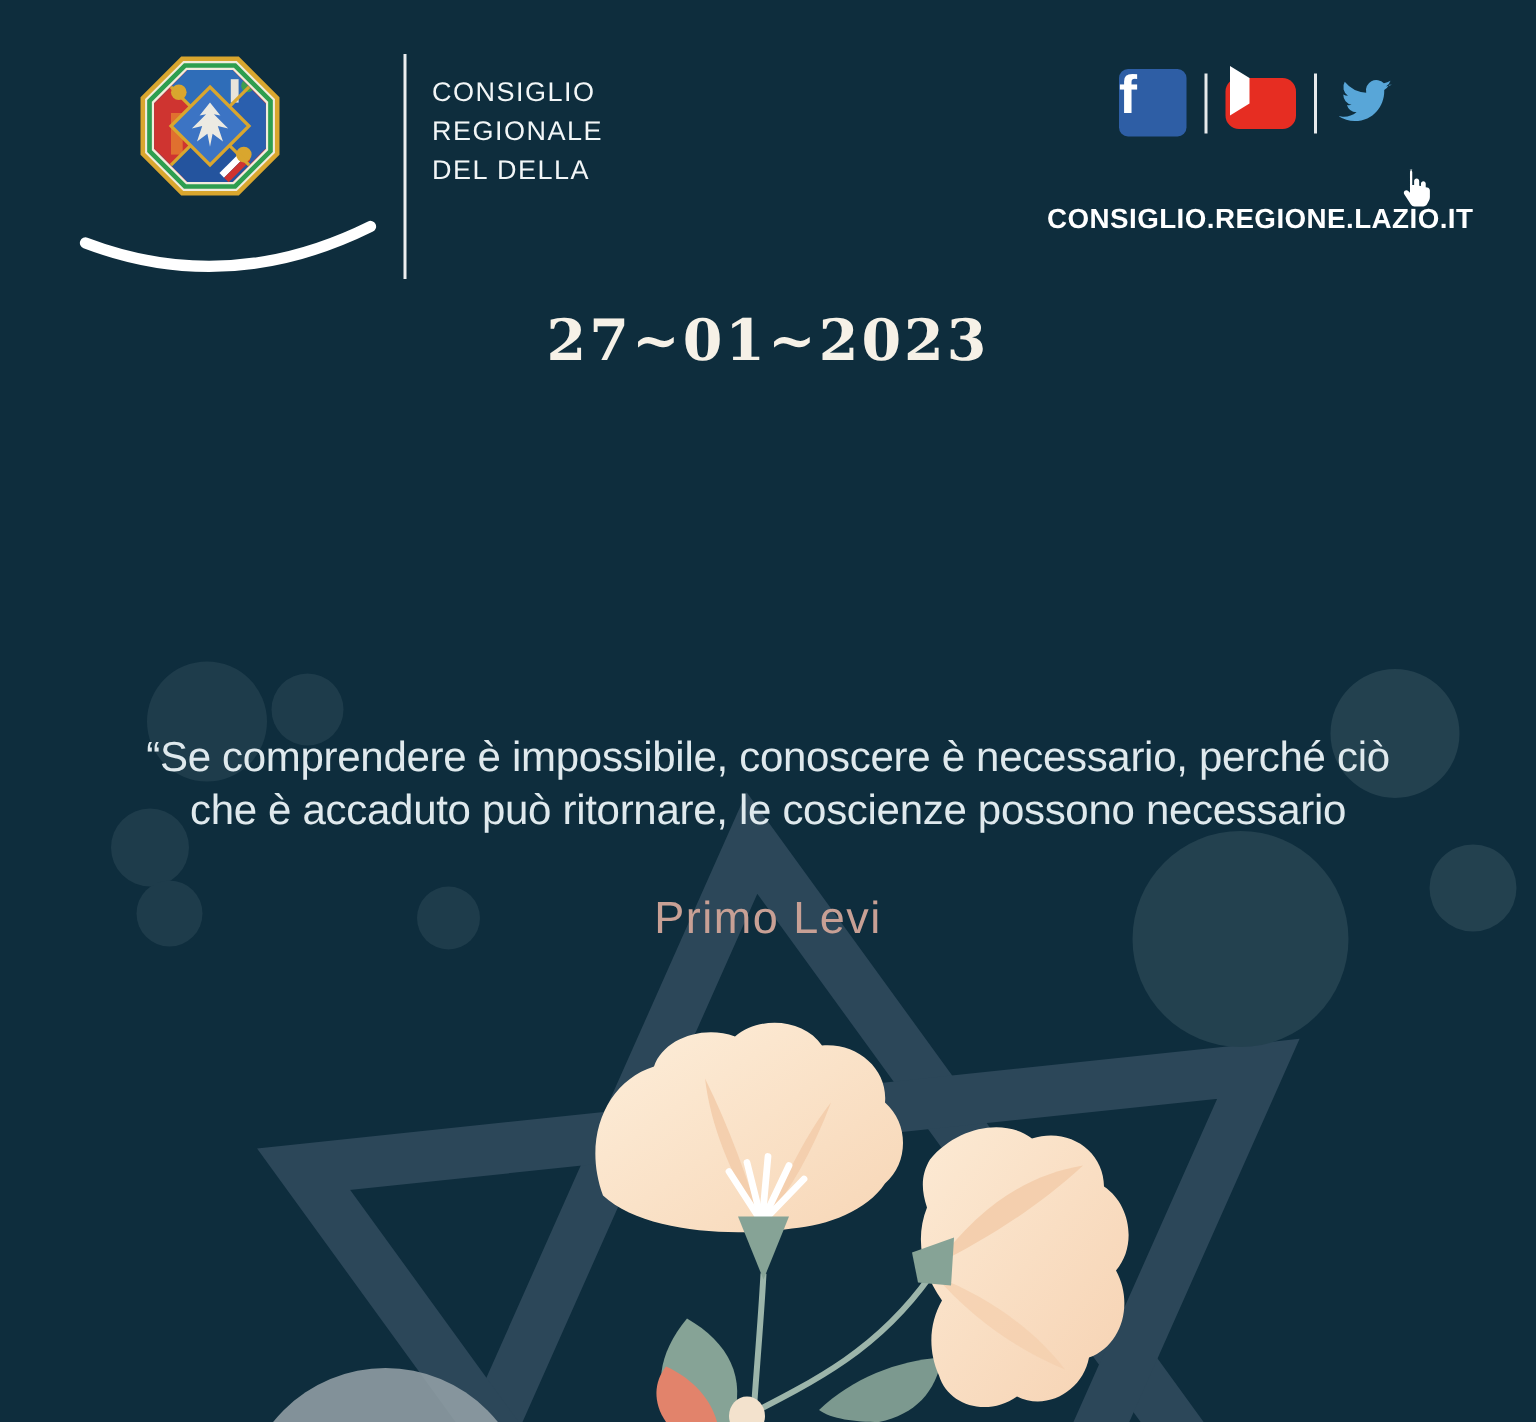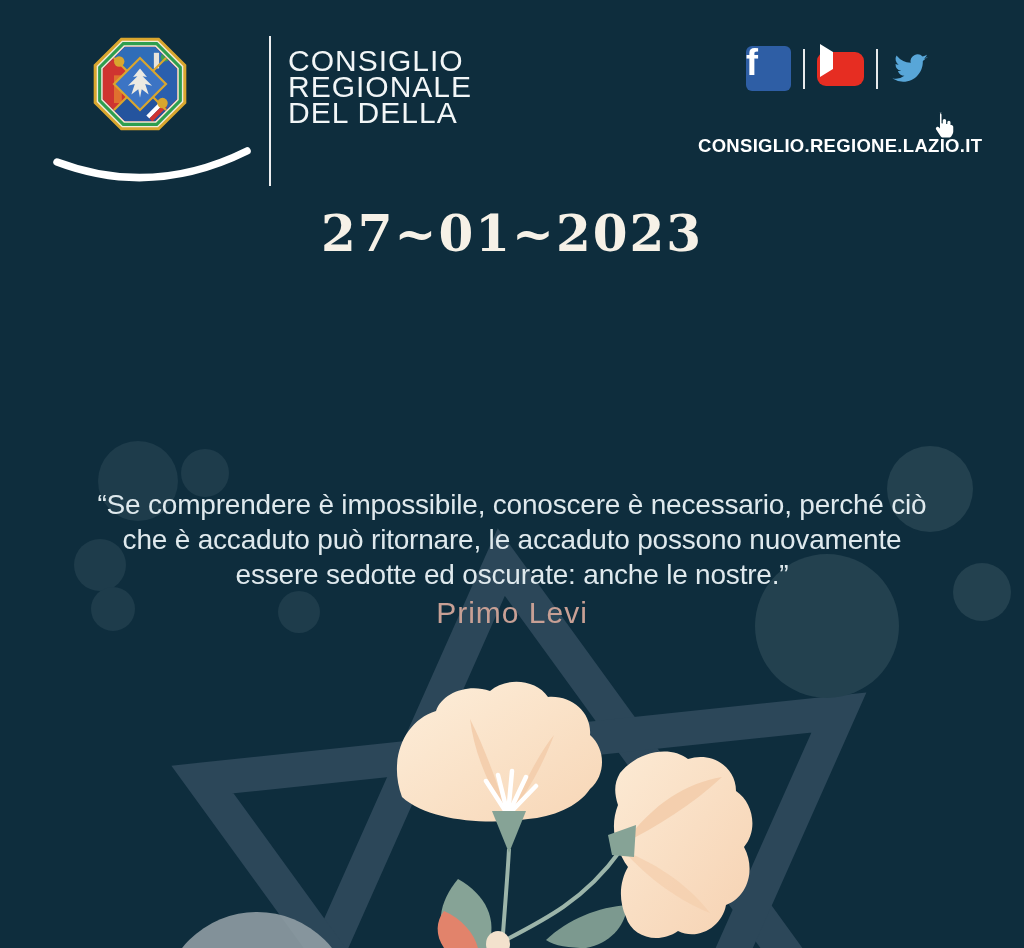--- a/index.html
+++ b/index.html
@@ -28,41 +28,41 @@
   .c8{left:755px;top:554px;width:144px;height:144px;}
   .gray-circle{position:absolute;left:161px;top:912px;width:192px;height:192px;border-radius:50%;
     background:var(--circle-gray);opacity:.85;z-index:3;}
   .flowers{position:absolute;left:380px;top:655px;z-index:4;}
 
   
   .logo{position:absolute;left:88px;top:26px;z-index:5;}
   .swoosh{position:absolute;left:52px;top:146px;z-index:5;}
   .vdiv{position:absolute;left:269px;top:36px;width:2px;height:150px;background:rgba(255,255,255,.92);z-index:5;}
   .org{position:absolute;left:288px;top:48px;z-index:5;color:var(--text-white);
-    font-size:30px;line-height:26px;letter-spacing:1px;font-weight:400;}
+    font-size:18px;line-height:26px;letter-spacing:1px;font-weight:400;}
   .org span{display:block;}
   .social{position:absolute;left:746px;top:46px;height:45px;display:flex;align-items:center;gap:12px;z-index:5;}
   .social a{display:block;text-decoration:none;cursor:pointer;}
   .sep{width:2px;height:40px;background:rgba(255,255,255,.9);}
   .fb{width:45px;height:45px;border-radius:6px;background:var(--facebook-blue);
     display:flex;justify-content:center;align-items:flex-end;overflow:hidden;}
   .fb-f{color:#fff;font-weight:700;font-size:36px;line-height:34px;font-family:"Liberation Sans",sans-serif;
     transform:translateX(3px);}
   .yt{width:47px;height:34px;border-radius:9px;background:var(--youtube-red);
     display:flex;justify-content:center;align-items:center;}
   .yt-play{width:0;height:0;border-left:13px solid #fff;border-top:8px solid transparent;border-bottom:8px solid transparent;margin-left:3px;}
   .tw{display:flex;align-items:center;}
   .site{position:absolute;left:698px;top:98px;z-index:5;color:#fff;font-size:18.5px;font-weight:700;
     letter-spacing:.3px;text-decoration:none;cursor:pointer;white-space:nowrap;margin-top:37px;}
   .cursor{position:absolute;left:928px;top:110px;z-index:6;}
 
   
   .content{position:absolute;left:0;top:0;width:100%;z-index:5;text-align:center;}
   .date{position:absolute;top:204px;width:100%;font-family:"DejaVu Serif",serif;font-weight:700;
-    font-size:50px;letter-spacing:2px;color:var(--date-white);}
+    font-size:38px;letter-spacing:2px;color:var(--date-white);}
   .title{position:absolute;top:270px;width:100%;font-family:"DejaVu Serif",serif;font-weight:700;
     font-size:99px;line-height:88px;letter-spacing:5px;color:var(--title-cream);white-space:nowrap;}
   .title span{display:block;}
   .quote{position:absolute;top:487px;width:100%;font-family:"Liberation Sans",sans-serif;
     font-size:28px;line-height:35px;color:var(--quote-white);font-weight:400;letter-spacing:-.2px;}
   .quote span{display:block;}
   .author{position:absolute;top:596px;width:100%;font-family:Liberation Sans, sans-serif;
     font-size:30px;color:var(--author-rose);letter-spacing:1px;}
 </style>
 </head>
@@ -196,19 +196,18 @@
   <svg class="cursor" width="30" height="30" viewBox="0 0 24 24">
     <path d="M9.2 2.2c.9 0 1.6.7 1.6 1.6v6.8l1 .12V8.5c0-.75.6-1.35 1.35-1.35.74 0 1.35.6 1.35 1.35v2.6l.95.12V9.9c0-.7.57-1.27 1.27-1.27s1.27.57 1.27 1.27v2l.76.1c.83.1 1.45.8 1.45 1.63v3.6c0 .66-.17 1.3-.5 1.87l-1.02 1.8c-.4.72-1.17 1.17-2 1.17h-4.67c-.77 0-1.5-.39-1.92-1.04l-3.55-5.43c-.4-.6-.28-1.4.27-1.87.54-.47 1.35-.43 1.84.1l.94.98V3.8c0-.9.7-1.6 1.6-1.6z" fill="#ffffff"></path>
   </svg>
 
   <div class="content">
     <div class="date">27~01~2023</div>
     <h1 class="title">
     </h1>
     <blockquote class="quote">
       <span>“Se comprendere è impossibile, conoscere è necessario, perché ciò</span>
-      <span>che è accaduto può ritornare, le accaduto possono nuovamente</span>
-      <span>essere sedotte ed oscurate: anche le nostre.”</span>
+      <span>che è accaduto può ritornare, le coscienze possono necessario</span>
     </blockquote>
     <div class="author">Primo Levi</div>
   </div>
 
 </div>
 
 </body></html>

